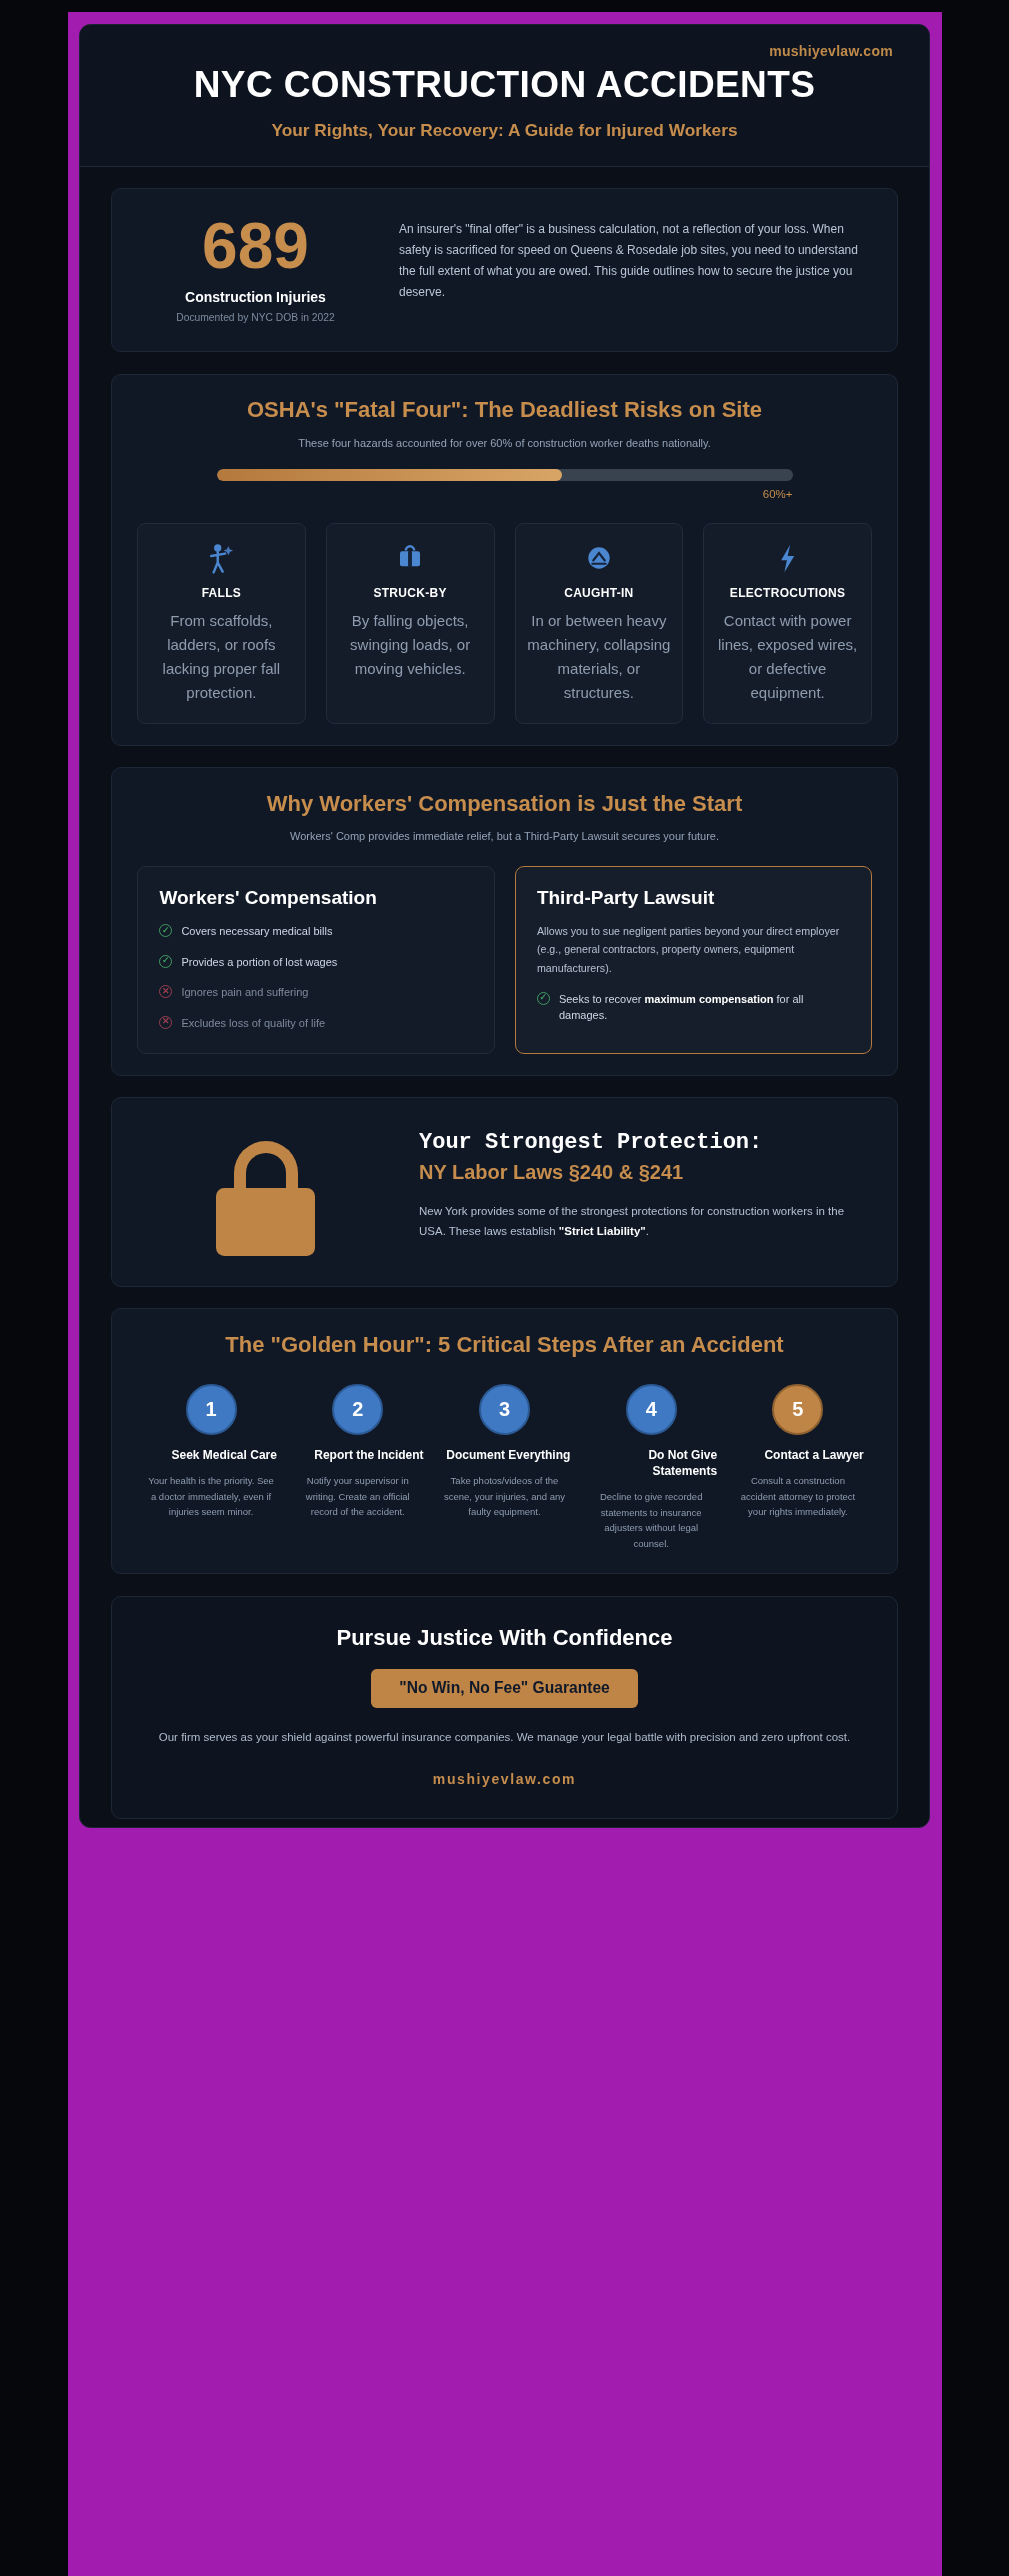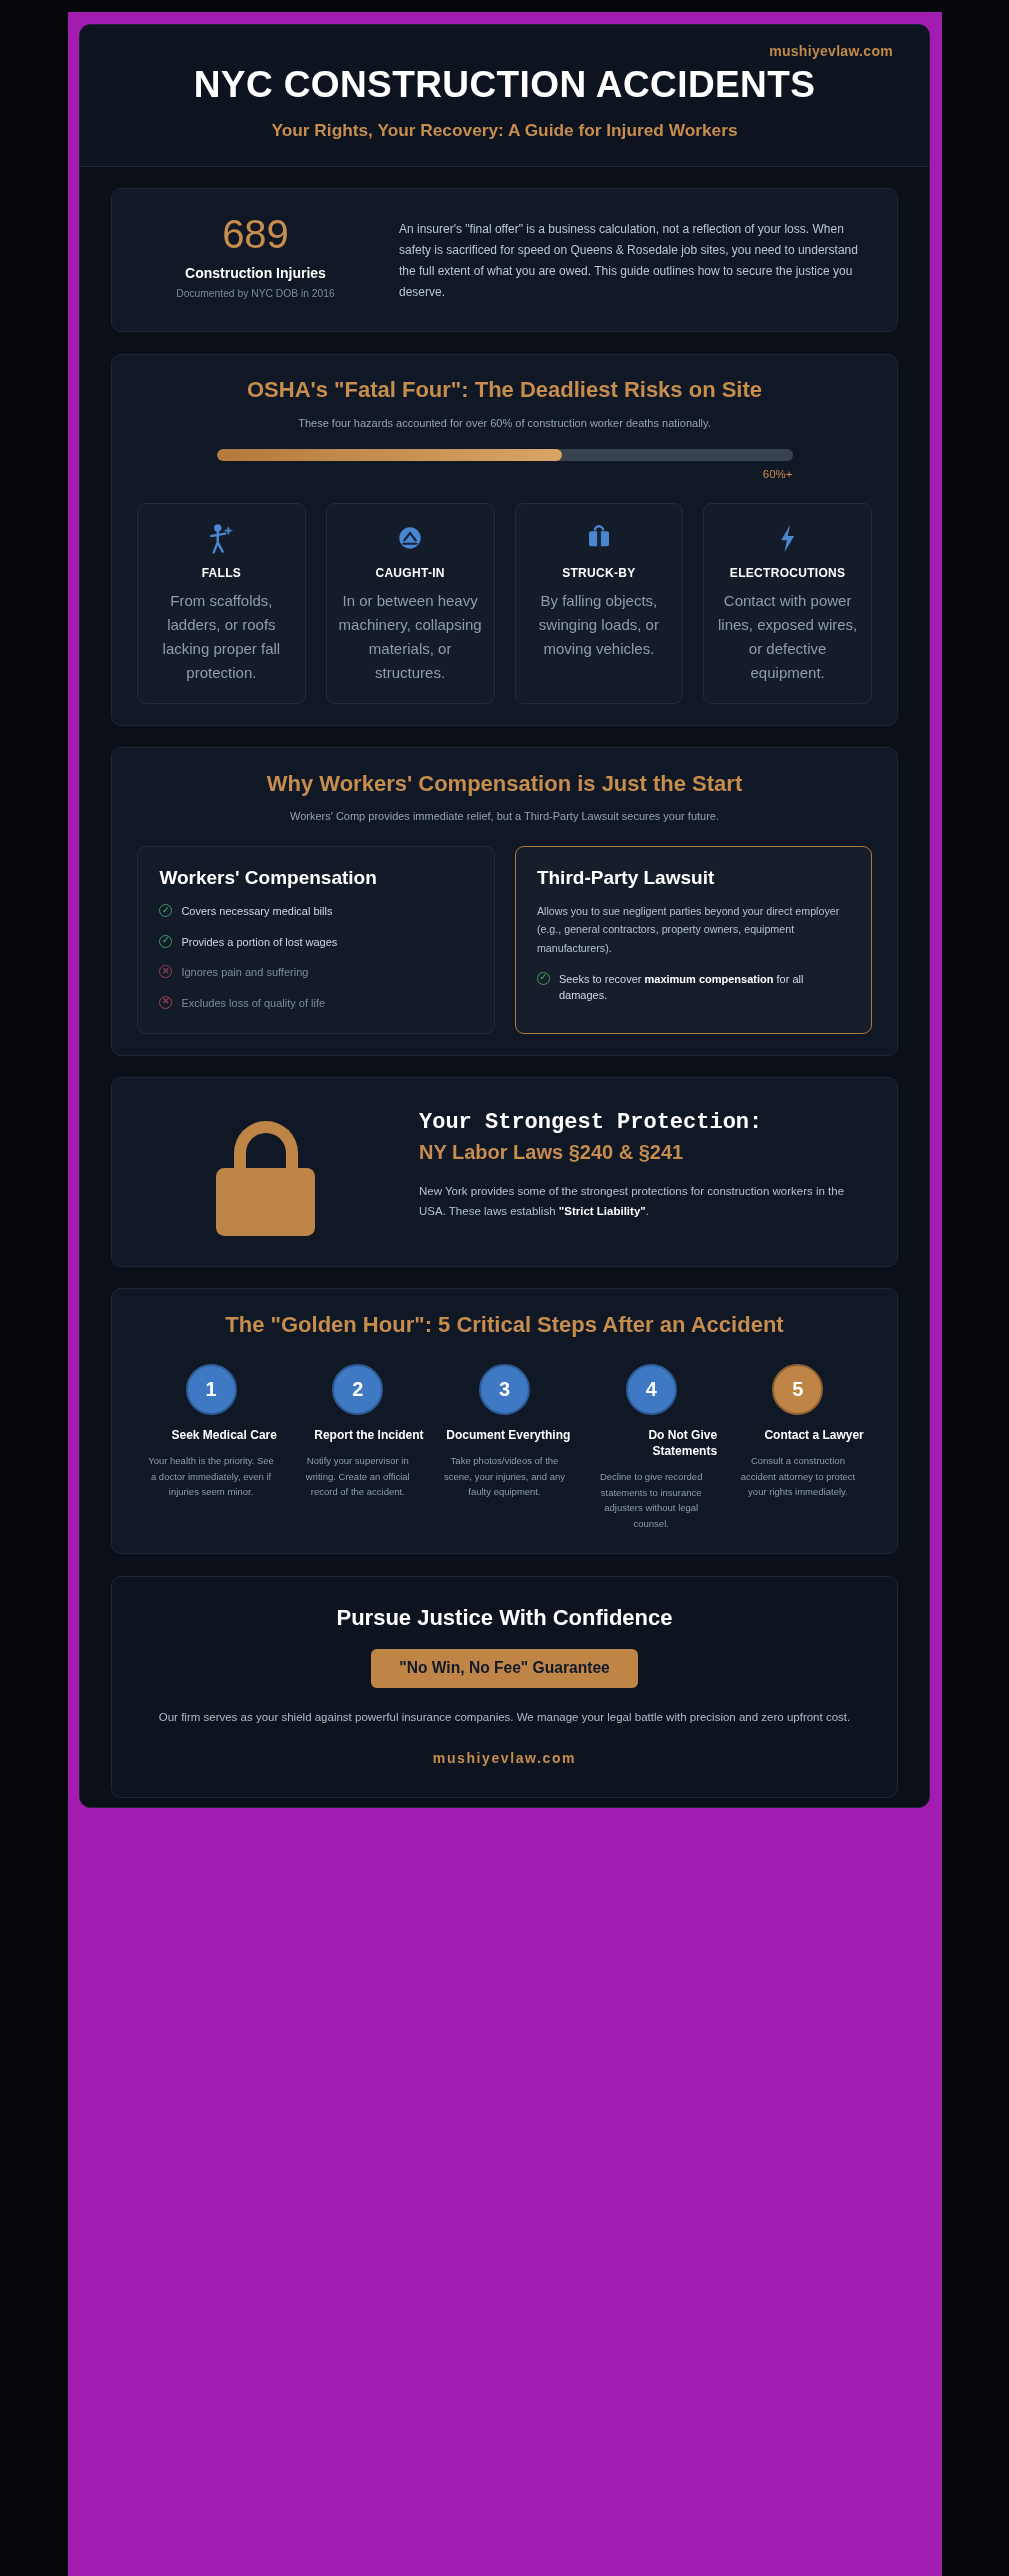--- a/index.html
+++ b/index.html
@@ -78,22 +78,22 @@
   
   .intro {
     display: flex;
     align-items: flex-start;
     gap: 28px;
     padding: 25px 28px 28px 28px;
   }
   .stat-block { width: 231px; text-align: center; flex-shrink: 0; }
   .stat-number {
     color: #c68d4d;
-    font-size: 40px;
-    font-weight: normal;
+    font-size: 64px;
+    font-weight: bold;
     line-height: 1;
   }
   .stat-label {
     color: #ffffff;
     font-size: 14px;
     font-weight: bold;
     margin-top: 10.7px;
   }
   .stat-note {
     color: #7c8a9d;
@@ -297,21 +297,21 @@
     <div class="header">
       <div class="brand-top">mushiyevlaw.com</div>
       <h1>NYC CONSTRUCTION ACCIDENTS</h1>
       <h2>Your Rights, Your Recovery: A Guide for Injured Workers</h2>
     </div>
 
     <div class="card intro">
       <div class="stat-block">
         <div class="stat-number">689</div>
         <div class="stat-label">Construction Injuries</div>
-        <div class="stat-note">Documented by NYC DOB in 2016</div>
+        <div class="stat-note">Documented by NYC DOB in 2022</div>
       </div>
       <div class="intro-text">An insurer's "final offer" is a business calculation, not a reflection of your loss. When safety is sacrificed for speed on Queens &amp; Rosedale job sites, you need to understand the full extent of what you are owed. This guide outlines how to secure the justice you deserve.</div>
     </div>
 
     <div class="card">
       <div class="card-title">OSHA's "Fatal Four": The Deadliest Risks on Site</div>
       <div class="card-sub">These four hazards accounted for over 60% of construction worker deaths nationally.</div>
       <div class="bar-wrap">
         <div class="bar-track">
           <div class="bar-fill" id="barFill" style="width: 60%;"></div>
@@ -327,41 +327,41 @@
               <path d="M13 11 L13 24 M13 24 L8 36 M13 24 L19 35 M5 16 L22 13" stroke="#4b86d0" stroke-width="3" fill="none" stroke-linecap="round"></path>
               <path d="M26 4 L28 8 L32 9 L28 11 L26 15 L24 11 L20 9 L24 8 Z" fill="#4b86d0" opacity="0.85"></path>
             </svg>
           </div>
           <h4>FALLS</h4>
           <p>From scaffolds, ladders, or roofs lacking proper fall protection.</p>
         </div>
 
         <div class="hazard">
           <div class="ico">
-            <svg width="28" height="28" viewBox="0 0 34 34">
-              <circle cx="17" cy="17" r="13" fill="#4b86d0"></circle>
-              <path d="M10 20 L17 11 L24 20" stroke="#16233a" stroke-width="2.6" fill="none" stroke-linecap="round"></path>
-              <path d="M9 24 L25 24" stroke="#16233a" stroke-width="2.6" stroke-linecap="round"></path>
-            </svg>
-          </div>
-          <h4>CAUGHT-IN</h4>
-          <p>In or between heavy machinery, collapsing materials, or structures.</p>
-        </div>
-
-        <div class="hazard">
-          <div class="ico">
             <svg width="30" height="30" viewBox="0 0 36 36">
               <path d="M13 9 a5 5 0 0 1 10 0" stroke="#4b86d0" stroke-width="3" fill="none"></path>
               <rect x="6" y="10" width="24" height="18" rx="2.5" fill="#4b86d0"></rect>
               <rect x="16" y="10" width="4" height="18" fill="#1a2troke"></rect>
               <rect x="16.5" y="10" width="3" height="18" fill="#16233a"></rect>
             </svg>
           </div>
           <h4>STRUCK-BY</h4>
           <p>By falling objects, swinging loads, or moving vehicles.</p>
+        </div>
+
+        <div class="hazard">
+          <div class="ico">
+            <svg width="28" height="28" viewBox="0 0 34 34">
+              <circle cx="17" cy="17" r="13" fill="#4b86d0"></circle>
+              <path d="M10 20 L17 11 L24 20" stroke="#16233a" stroke-width="2.6" fill="none" stroke-linecap="round"></path>
+              <path d="M9 24 L25 24" stroke="#16233a" stroke-width="2.6" stroke-linecap="round"></path>
+            </svg>
+          </div>
+          <h4>CAUGHT-IN</h4>
+          <p>In or between heavy machinery, collapsing materials, or structures.</p>
         </div>
 
         <div class="hazard">
           <div class="ico">
             <svg width="21.4" height="31" viewBox="0 0 26 38">
               <path d="M16 2 L5 21 L12 21 L9 36 L21 16 L13 16 Z" fill="#4b86d0"></path>
             </svg>
           </div>
           <h4>ELECTROCUTIONS</h4>
           <p>Contact with power lines, exposed wires, or defective equipment.</p>

